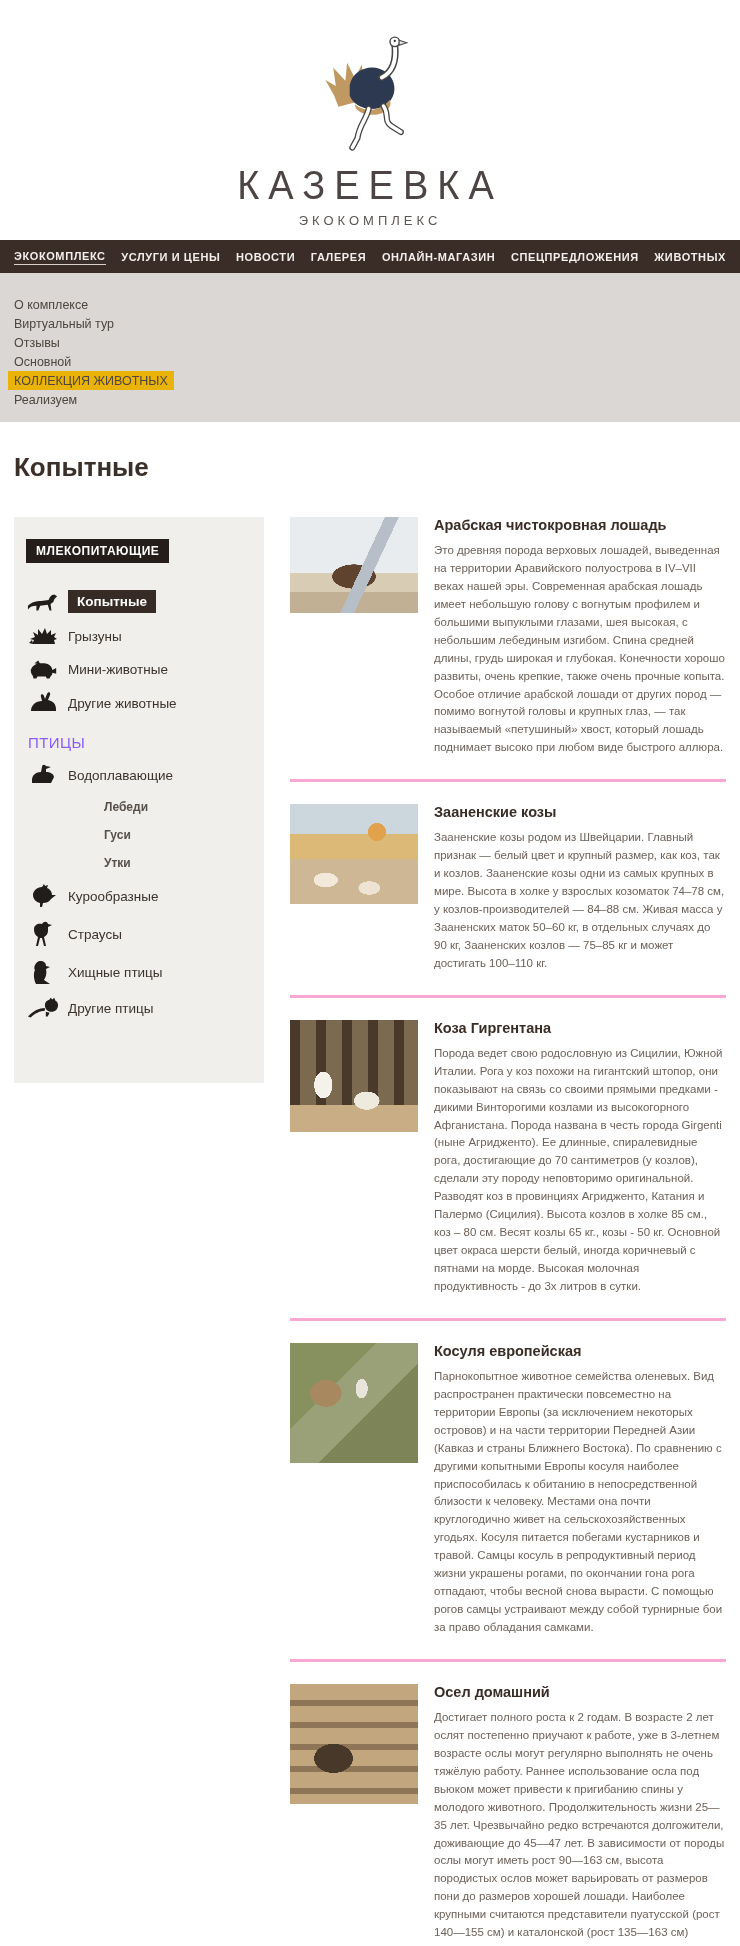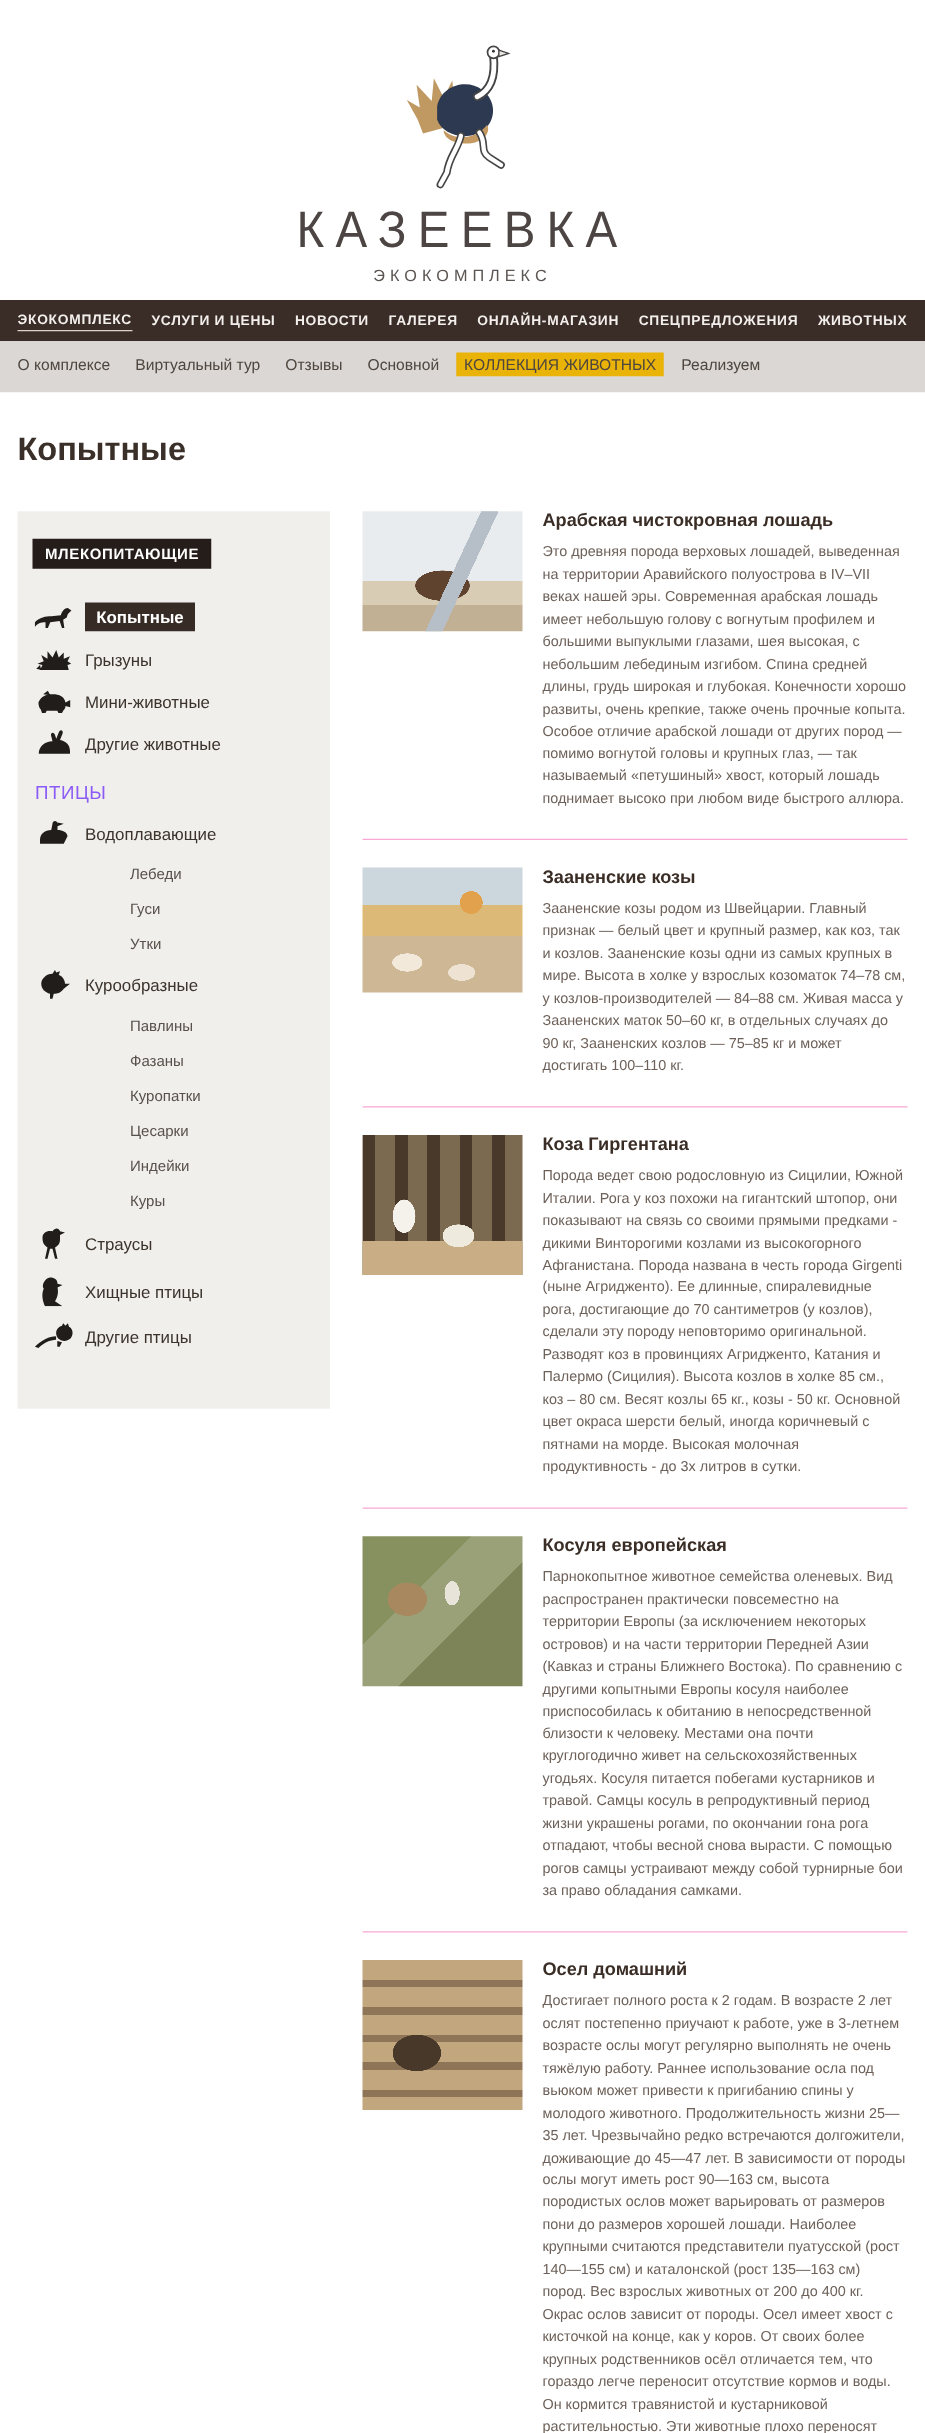--- a/index.html
+++ b/index.html
@@ -28,22 +28,22 @@
     justify-content:space-between; padding:0 14px;
   }
   .nav-item {
     color:#f3efec; font-size:11px; font-weight:bold; letter-spacing:.6px;
     text-decoration:none; cursor:pointer; white-space:nowrap; padding:2px 0;
   }
   .nav-item.active { border-bottom:1px solid #d9d2cc; }
 
   
   .submenu {
-    background:#dad7d4; padding:9px 0 13px;
-    display:flex; align-items:flex-start;
+    background:#dad7d4; padding:22px 0 13px;
+    display:flex; flex-direction:column; align-items:flex-start;
   }
   .submenu a {
     font-size:12.5px; color:#4e463f; text-decoration:none; cursor:pointer;
     padding:2.5px 6px; margin:0 0 0 8px; display:inline-block;
   }
   .submenu a.highlighted { background:#eab308; }
 
   
   main { padding:30px 14px 40px; background:#fff; }
   h1.page-title { font-size:26px; color:#3a3029; font-weight:bold; margin-bottom:34px; }
@@ -59,29 +59,29 @@
     font-weight:bold; letter-spacing:.5px; padding:5px 10px; margin-bottom:14px;
   }
   .side-item { display:flex; align-items:center; margin:13px 0; cursor:pointer; }
   .side-icon { width:34px; min-width:34px; display:flex; justify-content:center; }
   .side-icon svg { fill:#211d1a; }
   .side-label { font-size:13.5px; color:#3b332c; margin-left:8px; text-decoration:none; }
   .side-label.selected { background:#372b25; color:#fff; padding:4px 9px; font-weight:bold; }
   .side-children { margin:10px 0 14px 78px; }
   .side-children a {
     display:block; font-size:12px; color:#58504a; text-decoration:none;
-    margin:14px 0; cursor:pointer;
+    margin:14px 0; cursor:pointer;font-weight:bold;
   }
   .side-section-title {
     font-size:15px; color:#8b5cf6; margin:20px 0 6px 2px; letter-spacing:.4px;
   }
 
   
   section.articles { flex:1; margin-left:26px; }
-  article { display:flex; padding:0 0 22px; border-bottom:1px solid #f9a8d4; margin-bottom:22px; }
+  article { display:flex; padding:0 0 22px; border-bottom:3px solid #f9a8d4; margin-bottom:22px; }
   .photo { width:128px; min-width:128px; cursor:pointer; }
   .photo-horse { height:96px; background:
     linear-gradient(115deg, rgba(0,0,0,0) 55%, #b6bfc7 55%, #b6bfc7 63%, rgba(0,0,0,0) 63%),
     radial-gradient(ellipse 36px 20px at 50% 62%, #5f432f 0 60%, rgba(0,0,0,0) 61%),
     linear-gradient(180deg,#e9ecee 0 58%,#d8ccb5 58% 78%,#c2b095 78% 100%); }
   .photo-goats { height:100px; background:
     radial-gradient(circle 15px at 68% 28%, #e2a14c 0 60%, rgba(0,0,0,0) 61%),
     radial-gradient(ellipse 20px 12px at 28% 76%, #f3e9da 0 60%, rgba(0,0,0,0) 61%),
     radial-gradient(ellipse 18px 11px at 62% 84%, #eee3d3 0 60%, rgba(0,0,0,0) 61%),
     linear-gradient(180deg,#ccd6dd 0 30%,#ddb978 30% 55%,#cdb795 55% 100%); }
@@ -207,28 +207,20 @@
         </div>
 
         <div class="side-item">
           <span class="side-icon">
             <svg width="28" height="24" viewBox="0 0 28 24">
                 <path d="M13 3 l2-3 1 2 3-1 -1 3 c3 1 5 4 5 7 l4 0 -5 4 c-2 3-5 4-8 4 l-1 4 -2 0 0-4 c-4-1-7-4-7-8 c0-4 4-8 9-8 z"></path>
               </svg>
           </span>
           <span class="side-label">Курообразные</span>
         </div>
-        <div class="side-children">
-          <a>Павлины</a>
-          <a>Фазаны</a>
-          <a>Куропатки</a>
-          <a>Цесарки</a>
-          <a>Индейки</a>
-          <a>Куры</a>
-        </div>
 
         <div class="side-item">
           <span class="side-icon">
             <svg width="26" height="26" viewBox="0 0 26 26">
                 <path d="M4 8 c0-4 4-6 8-5 c2-3 5-3 6 0 l4 1 -4 2 0 4 c0 3-2 5-4 6 l2 9 -2 0 -2-8 -2 0 -2 8 -2 0 2-9 c-3-2-4-4-4-8 z"></path>
               </svg>
           </span>
           <span class="side-label">Страусы</span>
         </div>
 

